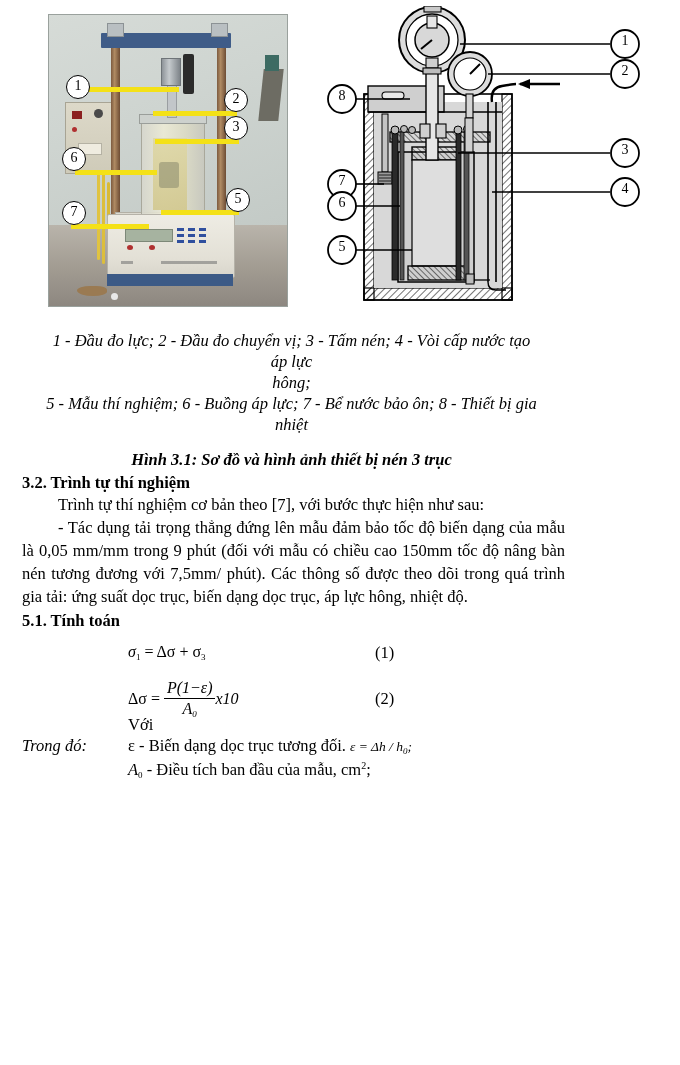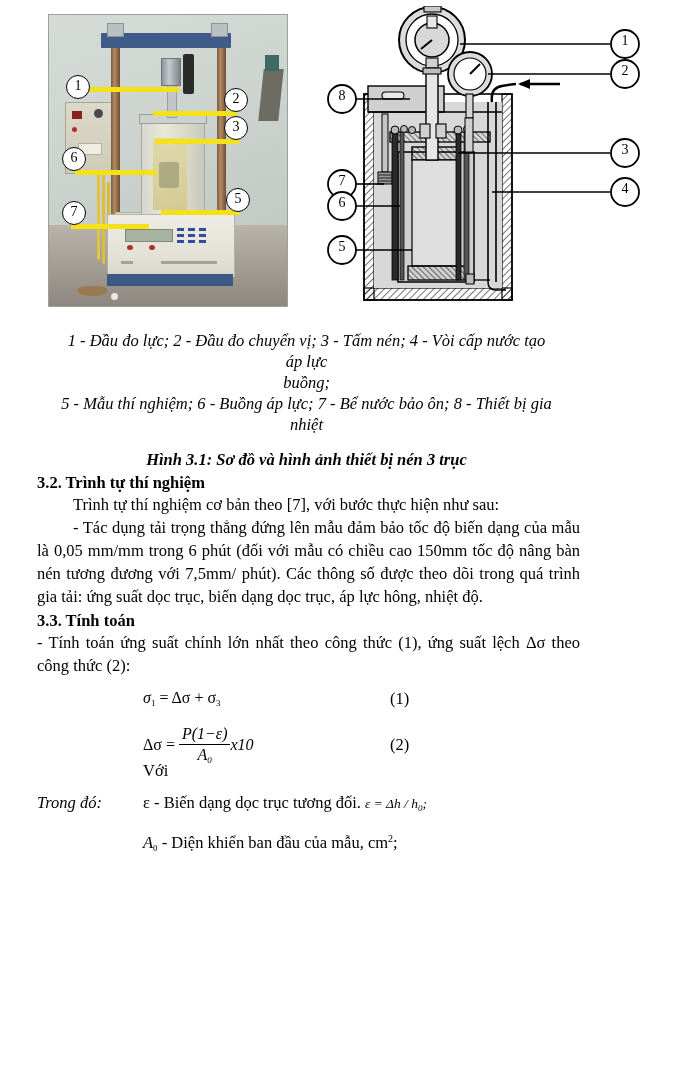--- a/index.html
+++ b/index.html
@@ -177,21 +177,21 @@
   #schematic {
     position:absolute;
     left:320px; top:6px;
     width:356px; height:312px;
   }
   #schematic svg { display:block; }
 
   
   #body-text {
     position:absolute;
-    left:15px; top:330px;
+    left:0; top:330px;
     width:583px;
   }
   .legend {
     text-align:center;
     font-style:italic;
     font-size:16.5px;
     line-height:21px;
     margin:0 44px;
   }
   .legend .l1 { }
@@ -252,23 +252,22 @@
   }
   .frac .bot {
     display:block;
     padding:1px 3px 0 3px;
     font-style:italic;
   }
   .voi { margin:2px 0 0 128px; font-size:16.5px; }
   .def-row {
     position:relative;
     font-size:16.5px;
-    line-height:31px;
+    line-height:22px;
     margin-left:22px;
-    margin-top:6px;
   }
   .def-label {
     font-style:italic;
     display:inline-block;
     width:106px;
   }
   .def-text { display:inline-block; }
   .small-eq { font-size:13.5px; font-style:italic; }
 </style>
 </head>
@@ -461,49 +460,48 @@
     <div style="position:absolute; left:11px;  top:189px; width:22px; text-align:center; font-size:14px;">6</div>
     <div style="position:absolute; left:294px; top:175px; width:22px; text-align:center; font-size:14px;">4</div>
     <div style="position:absolute; left:11px;  top:233px; width:22px; text-align:center; font-size:14px;">5</div>
   </div>
 </div>
 
 <div id="body-text">
 
   <div class="legend">
     <div class="l1">1 - Đầu đo lực; 2 - Đầu đo chuyển vị; 3 - Tấm nén; 4 - Vòi cấp nước tạo áp lực</div>
-    <div class="l1">buồng;</div>
+    <div class="l1">hông;</div>
     <div class="l1">5 - Mẫu thí nghiệm; 6 - Buồng áp lực; 7 - Bể nước bảo ôn; 8 - Thiết bị gia nhiệt</div>
   </div>
 
   <div class="fig-caption">Hình 3.1: Sơ đồ và hình ảnh thiết bị nén 3 trục</div>
 
   <div class="h-sec">3.2. Trình tự thí nghiệm</div>
 
   <p class="para">Trình tự thí nghiệm cơ bản theo [7], với bước thực hiện như sau:</p>
-  <p class="para">- Tác dụng tải trọng thẳng đứng lên mẫu đảm bảo tốc độ biến dạng của mẫu là 0,05 mm/mm trong 6 phút (đối với mẫu có chiều cao 150mm tốc độ nâng bàn nén tương đương với 7,5mm/ phút). Các thông số được theo dõi trong quá trình gia tải: ứng suất dọc trục, biến dạng dọc trục, áp lực hông, nhiệt độ.</p>
-
-  <div class="h-sec">3.3. Tính toán</div>
-
-  <p class="para noind">- Tính toán ứng suất chính lớn nhất theo công thức (1), ứng suất lệch Δσ theo công thức (2):</p>
+  <p class="para">- Tác dụng tải trọng thẳng đứng lên mẫu đảm bảo tốc độ biến dạng của mẫu là 0,05 mm/mm trong 9 phút (đối với mẫu có chiều cao 150mm tốc độ nâng bàn nén tương đương với 7,5mm/ phút). Các thông số được theo dõi trong quá trình gia tải: ứng suất dọc trục, biến dạng dọc trục, áp lực hông, nhiệt độ.</p>
+
+  <div class="h-sec">5.1. Tính toán</div>
+
 
   <div class="formula-block">
     <div class="f-row">
       <span class="f-expr" style="left:128px; top:4px;"><span class="ital">σ</span><sub>1</sub><span> = Δσ + σ</span><sub>3</sub></span>
       <span class="f-num" style="top:4px;">(1)</span>
     </div>
     <div class="f-row" style="height:42px;">
       <span class="f-expr" style="left:128px; top:8px;font-family:Liberation Serif, serif;"><span>Δσ = </span><span class="frac"><span class="top">P(1−ε)</span><span class="bot"><span>A</span><sub>0</sub></span></span><span class="ital">x10</span></span>
       <span class="f-num" style="top:16px;">(2)</span>
     </div>
   </div>
 
   <div class="voi">Với</div>
 
   <div class="def-row">
     <span class="def-label">Trong đó:</span><span class="def-text"><span>ε</span><span> - Biến dạng dọc trục tương đối. </span><span class="small-eq"><span>ε = Δh / h</span><sub>0</sub><span>;</span></span></span>
   </div>
 
   <div class="def-row">
-    <span class="def-label"></span><span class="def-text"><span class="ital">A</span><sub>0</sub><span> - Diện khiển ban đầu của mẫu, cm</span><sup>2</sup><span>;</span></span>
+    <span class="def-label"></span><span class="def-text"><span class="ital">A</span><sub>0</sub><span> - Điều tích ban đầu của mẫu, cm</span><sup>2</sup><span>;</span></span>
   </div>
 
 </div>
 
 </body></html>

